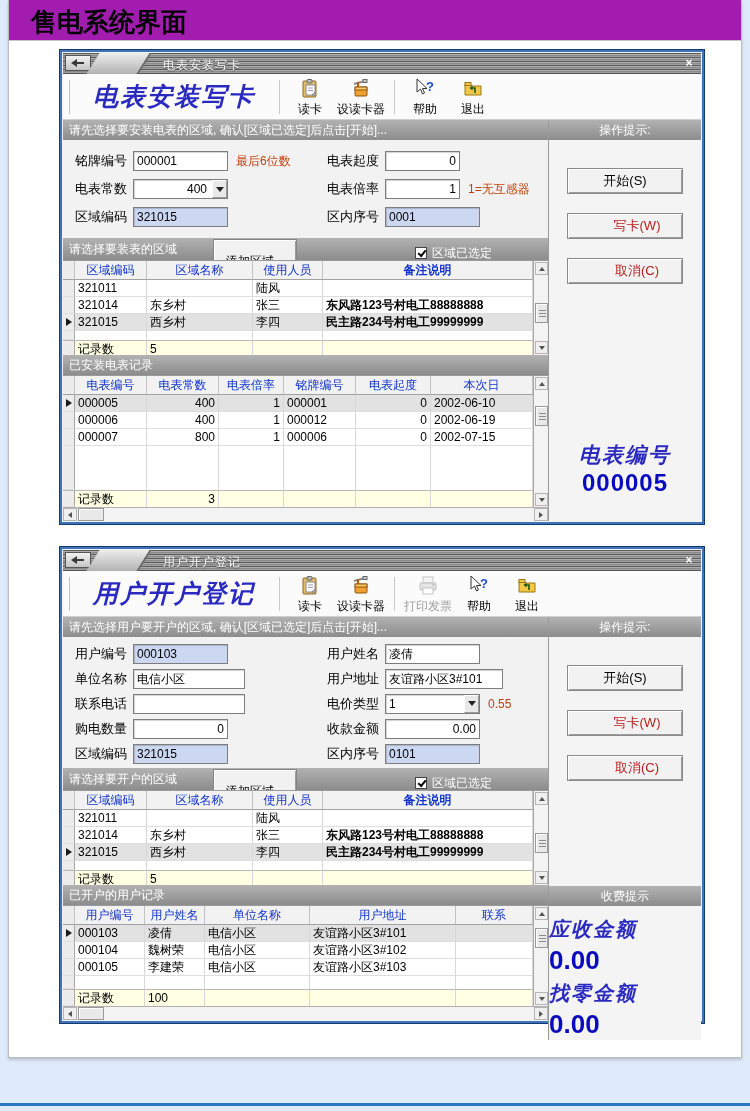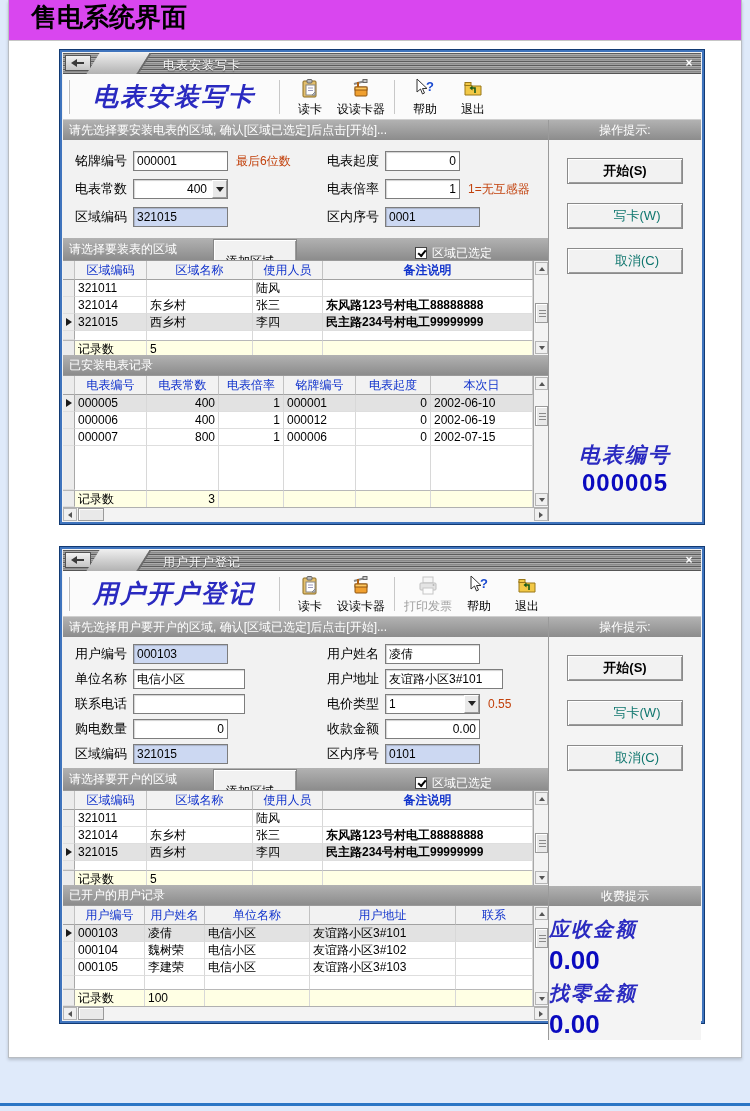--- a/index.html
+++ b/index.html
@@ -1,20 +1,20 @@
 <!DOCTYPE html>
 <html><head>
 <meta charset="utf-8">
 <style>
   * { margin:0; padding:0; box-sizing:border-box; }
   body { font-family:"Liberation Sans","DejaVu Sans",sans-serif; }
   .page { position:relative; width:750px; height:1111px; background:#dfeafa; overflow:hidden; }
   .card { position:absolute; left:8px; top:0; width:734px; height:1058px; background:#fff;
           border:1px solid #b9bdc2; border-top:none; box-shadow:0 2px 3px rgba(0,0,0,.18); }
-  .card-header { height:41px; background:#d946ef; border-bottom:1px solid #c6c6c6; display:flex; align-items:flex-start; }
+  .card-header { height:41px; background:#a21caf; border-bottom:1px solid #c6c6c6; display:flex; align-items:flex-end; }
   .card-title { font-size:26px; font-weight:bold; color:#000; padding-left:22px; }
   .bottom-line { position:absolute; left:0; top:1103px; width:750px; height:3px; background:#2b76c5; }
 
   
   .win { position:absolute; left:50px; width:646px; background:#f2f2f2;
          border:1px solid #123a73; box-shadow:inset 0 0 0 2px #3f74bd; padding:3px; }
   .titlebar { position:relative; height:21px;
      background:repeating-linear-gradient(180deg,#5c5c5c 0 1px,#adadad 1px 2px,#8a8a8a 2px 3px,#9e9e9e 3px 4px);
      border-bottom:1px solid #555; }
   .tb-logo { position:absolute; left:2px; top:2px; width:26px; height:16px;
@@ -118,22 +118,22 @@
   .harr.lf { left:0; } .harr.rt { right:0; }
   .tri-l { width:0; height:0; border:3px solid transparent; border-right:4px solid #555; margin-right:3px; }
   .tri-r { width:0; height:0; border:3px solid transparent; border-left:4px solid #555; margin-left:3px; }
   .hthumb { position:absolute; left:15px; top:0; width:26px; height:13px; background:#e9e9e9;
      border:1px solid #9a9a9a; box-shadow:inset 1px 1px 0 #fff; }
 
   
   .side-btn { width:116px; height:26px; margin:0 auto; background:#f2f2f2; border:1px solid #8a8a8a;
      box-shadow:inset 1px 1px 0 #fff, inset -1px -1px 0 #9c9c9c; font-size:13px; color:#000;
      text-align:center; line-height:24px; }
-  .side-btn.disabled { color:#0f766e;padding-left:24px; }
-  .mt16 { margin-top:18px;font-weight:bold; } .mt19 { margin-top:19px; }
+  .side-btn.disabled { color:#b91c1c;padding-left:24px; }
+  .mt16 { margin-top:28px; } .mt19 { margin-top:19px; }
   .meterno { margin-top:auto; margin-bottom:24px; text-align:center; }
   .script-label { font:bold italic 21px "Liberation Serif","DejaVu Serif",serif; color:#2a2ac0; letter-spacing:2px; }
   .big-num { font:bold 24px "Liberation Sans","DejaVu Sans",sans-serif; color:#0a0abf; letter-spacing:1px; }
   .btn-area2 { height:249px; display:flex; flex-direction:column; }
   .fee-body { flex:1; padding-top:6px; }
   .fee-label { font:bold italic 20px "Liberation Serif","DejaVu Serif",serif; color:#2a2ac0; letter-spacing:2px; margin-top:4px; }
   .fee-value { font:bold 26px "Liberation Sans","DejaVu Sans",sans-serif; color:#0a0abf; margin-top:2px; }
 </style>
 </head>
 <body>

